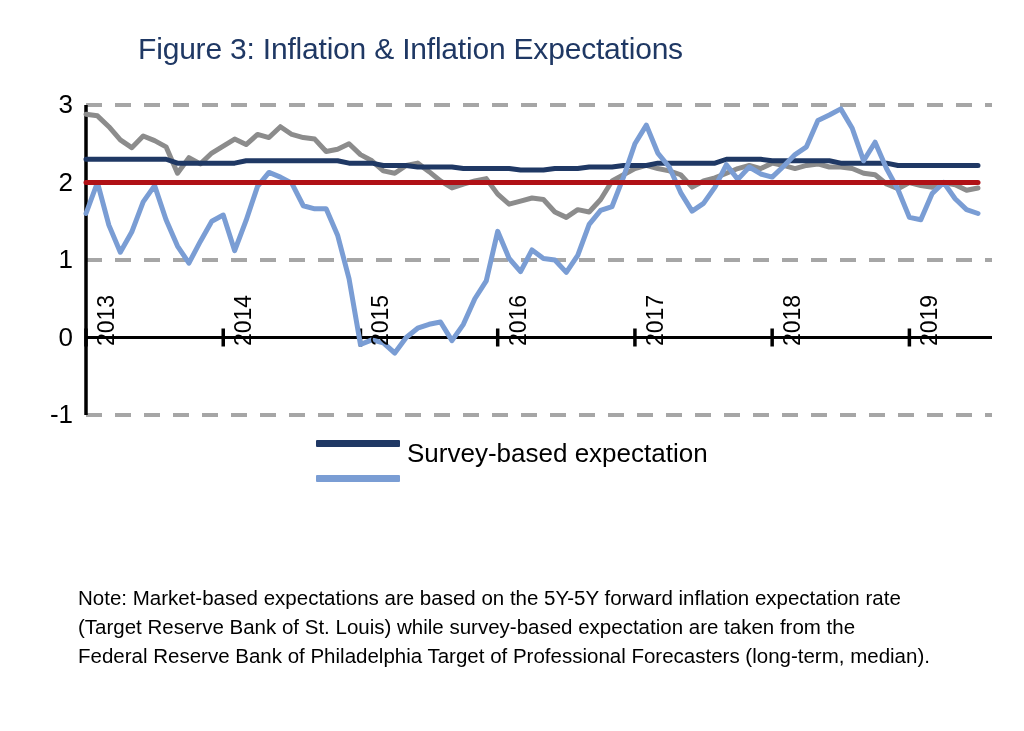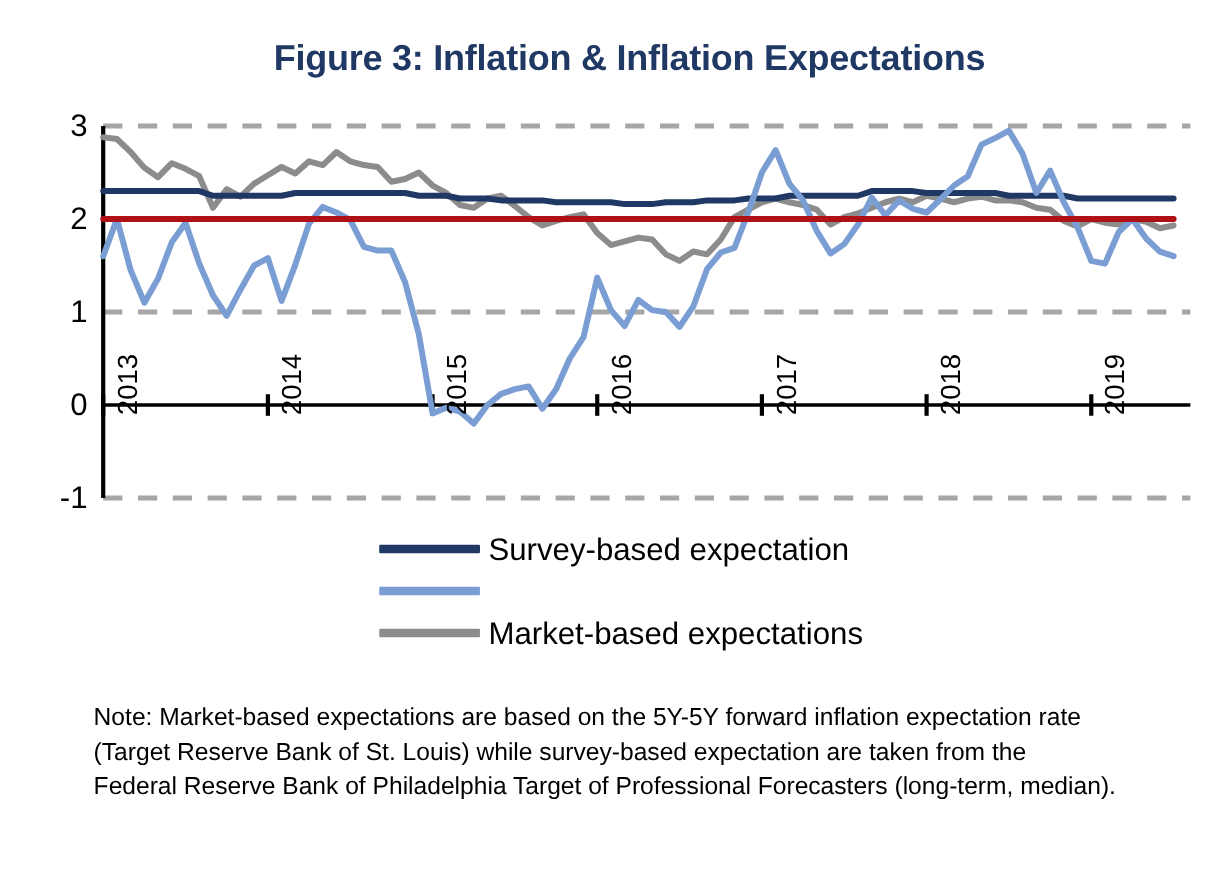--- a/index.html
+++ b/index.html
@@ -23,23 +23,23 @@
     width: 1024px;
     height: 731px;
   }
 
   
   #chart-title {
     position: absolute;
     left: 0;
     top: 32px;
     width: 821px;
-    text-align: right;
+    text-align: center;
     font-size: 30px;
-    font-weight: bold;
+    font-weight: normal;
     color: #1F3864;
     letter-spacing: -0.2px;
     white-space: nowrap;
   }
 
   
   #plot-area {
     position: absolute;
     left: 0;
     top: 90px;
@@ -77,21 +77,20 @@
 
   
   #legend {
     position: absolute;
     left: 316px;
     top: 440px;
     width: 540px;
   }
   .legend-row {
     display: flex;
-    align-items: center;
     height: 35px;
   }
   .legend-swatch {
     width: 84px;
     height: 7px;
     margin-right: 7px;
     flex: 0 0 auto;
     border-radius: 1px;
   }
   .legend-label {
@@ -168,24 +167,20 @@
   </div>
 
   <div id="legend">
       <div class="legend-row">
         <span class="legend-swatch" style="background: rgb(31, 56, 100);"></span>
         <span class="legend-label">Survey-based expectation</span>
       </div>
       <div class="legend-row">
         <span class="legend-swatch" style="background: rgb(122, 157, 212);"></span>
       </div>
-      <div class="legend-row">
-        <span class="legend-swatch" style="background: rgb(140, 140, 140);"></span>
-        <span class="legend-label">Market-based expectations</span>
-      </div>
     </div>
 
   <div id="footnote">
       <div class="note-line">Note: Market-based expectations are based on the 5Y-5Y forward inflation expectation rate</div>
       <div class="note-line">(Target Reserve Bank of St. Louis) while survey-based expectation are taken from the</div>
       <div class="note-line">Federal Reserve Bank of Philadelphia Target of Professional Forecasters (long-term, median).</div>
     </div>
 
 </div>
 

